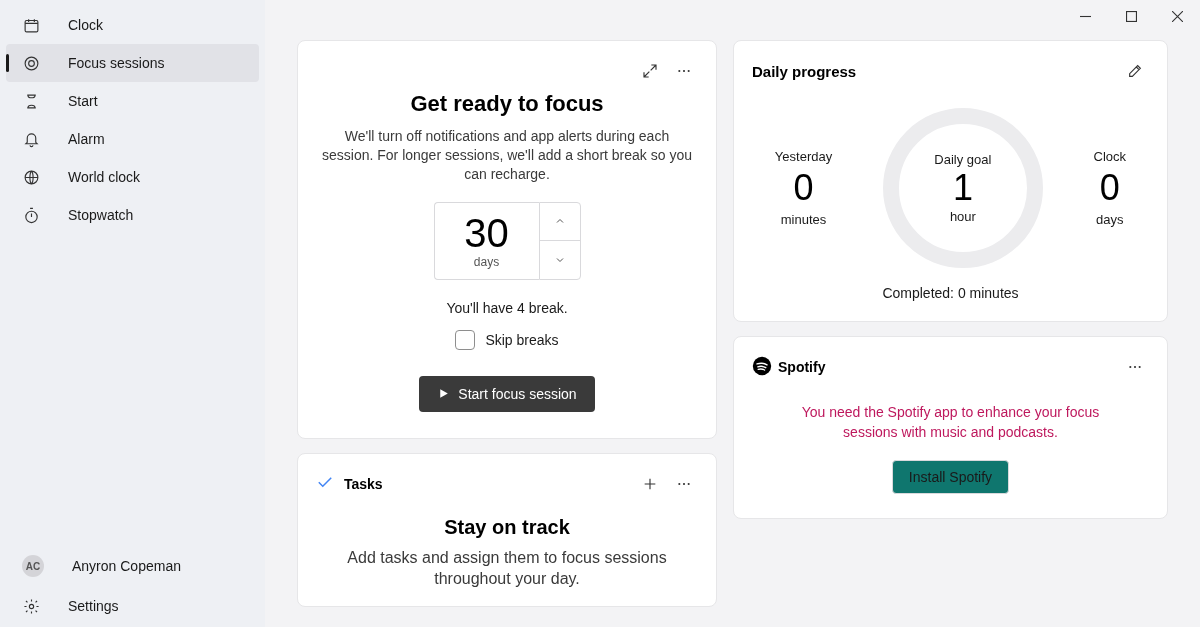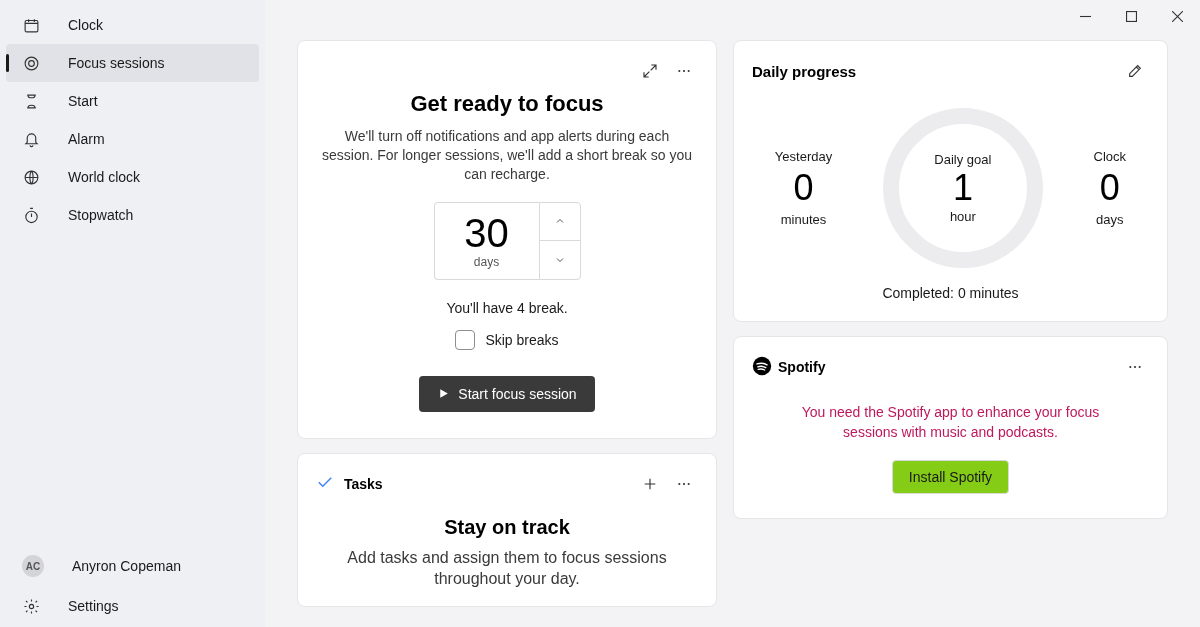--- a/index.html
+++ b/index.html
@@ -55,21 +55,21 @@
 .stat-value { font-size: 36px; font-weight: 400; }
 .stat-unit { font-size: 13px; color: #1a1a1a; }
 .ring-col { position: relative; width: 170px; height: 170px; display: flex; flex-direction: column; align-items: center; justify-content: center; }
 .ring { position: absolute; inset: 0; }
 .ring circle { fill: none; stroke: #ececee; stroke-width: 16; }
 .completed-text { text-align: center; font-size: 14px; color: #1a1a1a; margin-top: 6px; margin-bottom: 4px; }
 
 .spotify-card .card-header-row { margin-bottom: 10px; }
 .spotify-left-header { display: flex; align-items: center; gap: 6px; font-weight: 700; font-size: 14px; }
 .spotify-desc { text-align: center; font-size: 14px; color: #be185d; line-height: 1.4; padding: 12px 30px 18px 30px; }
-.install-btn { display: block; margin: 0 auto 8px auto; background: #84cc16; border: 1px solid #d9d9dc; border-radius: 4px; padding: 8px 16px; font-size: 14px; cursor: pointer; color: #1a1a1a; }
+.install-btn { display: block; margin: 0 auto 8px auto; background: #0f766e; border: 1px solid #d9d9dc; border-radius: 4px; padding: 8px 16px; font-size: 14px; cursor: pointer; color: #1a1a1a; }
 </style>
 </head>
 <body>
 
 <nav class="sidebar">
   <div class="sidebar-top">
     <div class="sidebar-item">
       <span class="icon">
           <svg width="17" height="17" viewBox="0 0 24 24" stroke="currentColor" fill="none" stroke-width="1.6">
             <rect x="3" y="5" width="18" height="16" rx="2"></rect>

